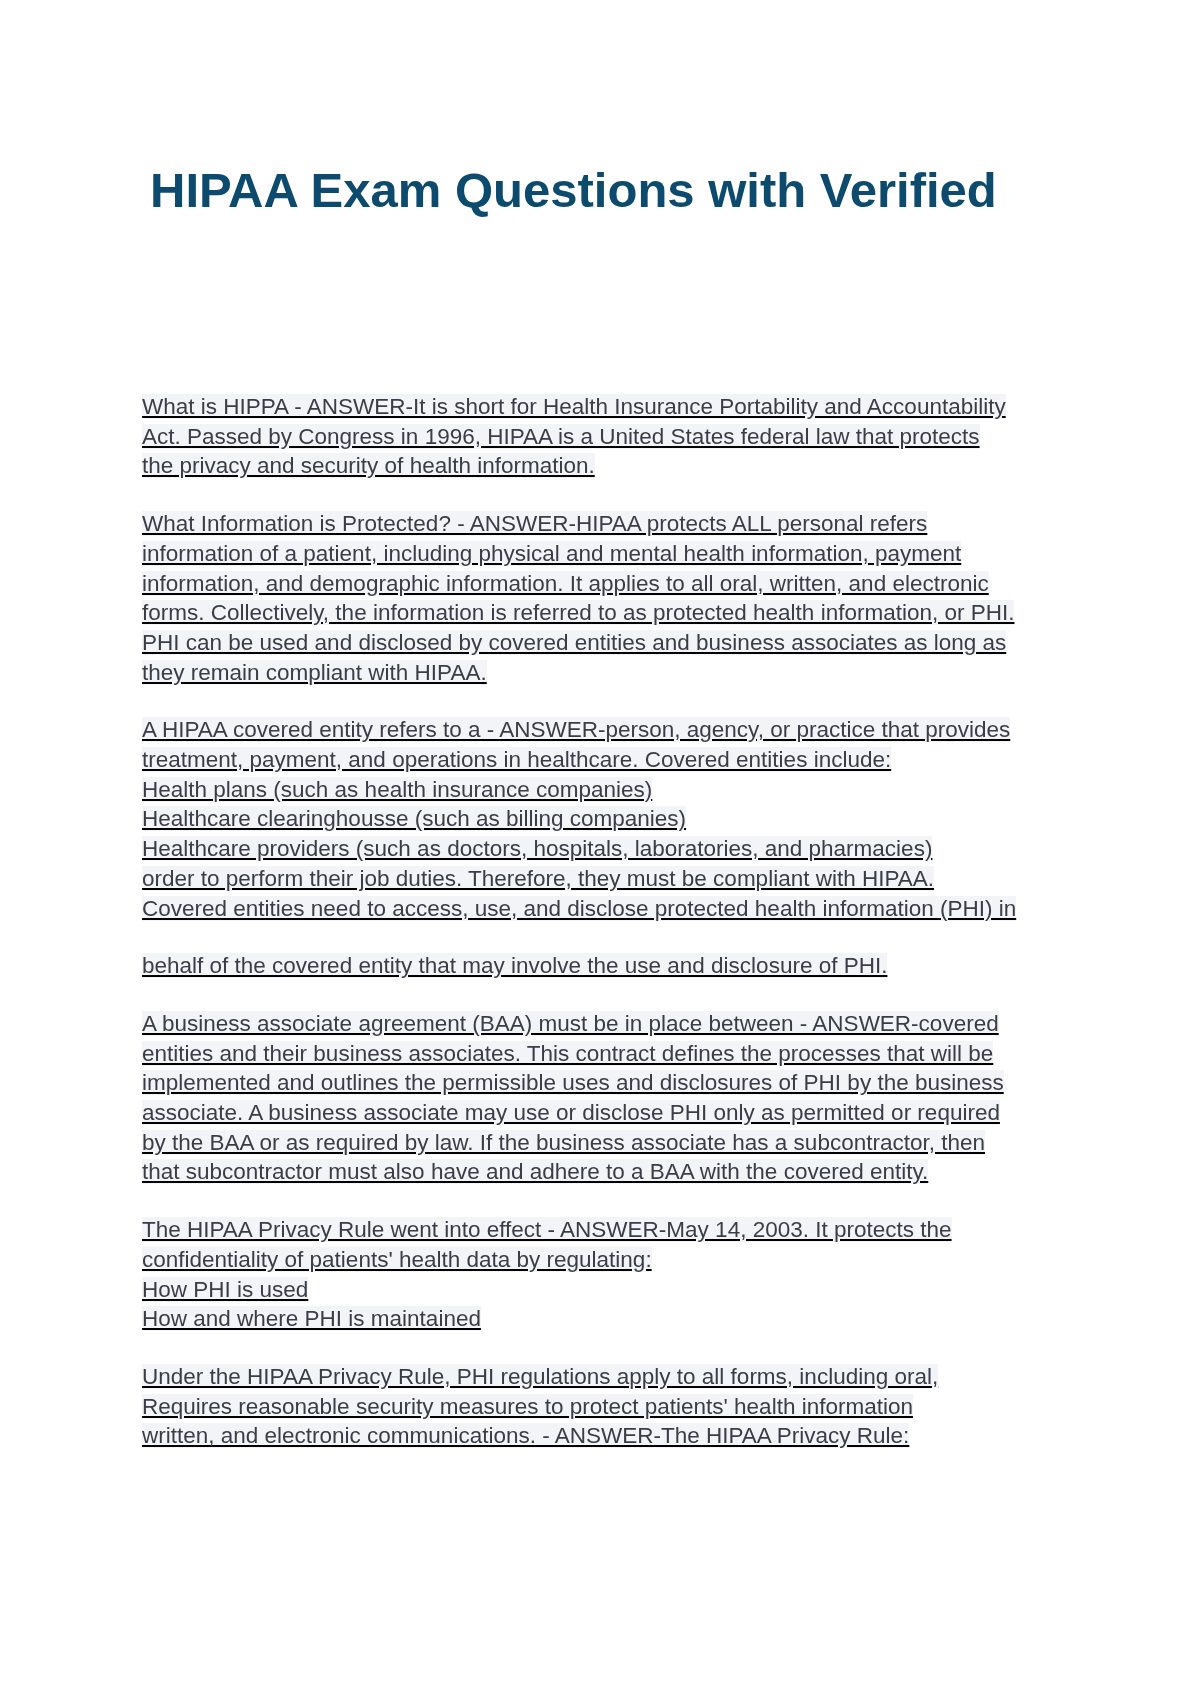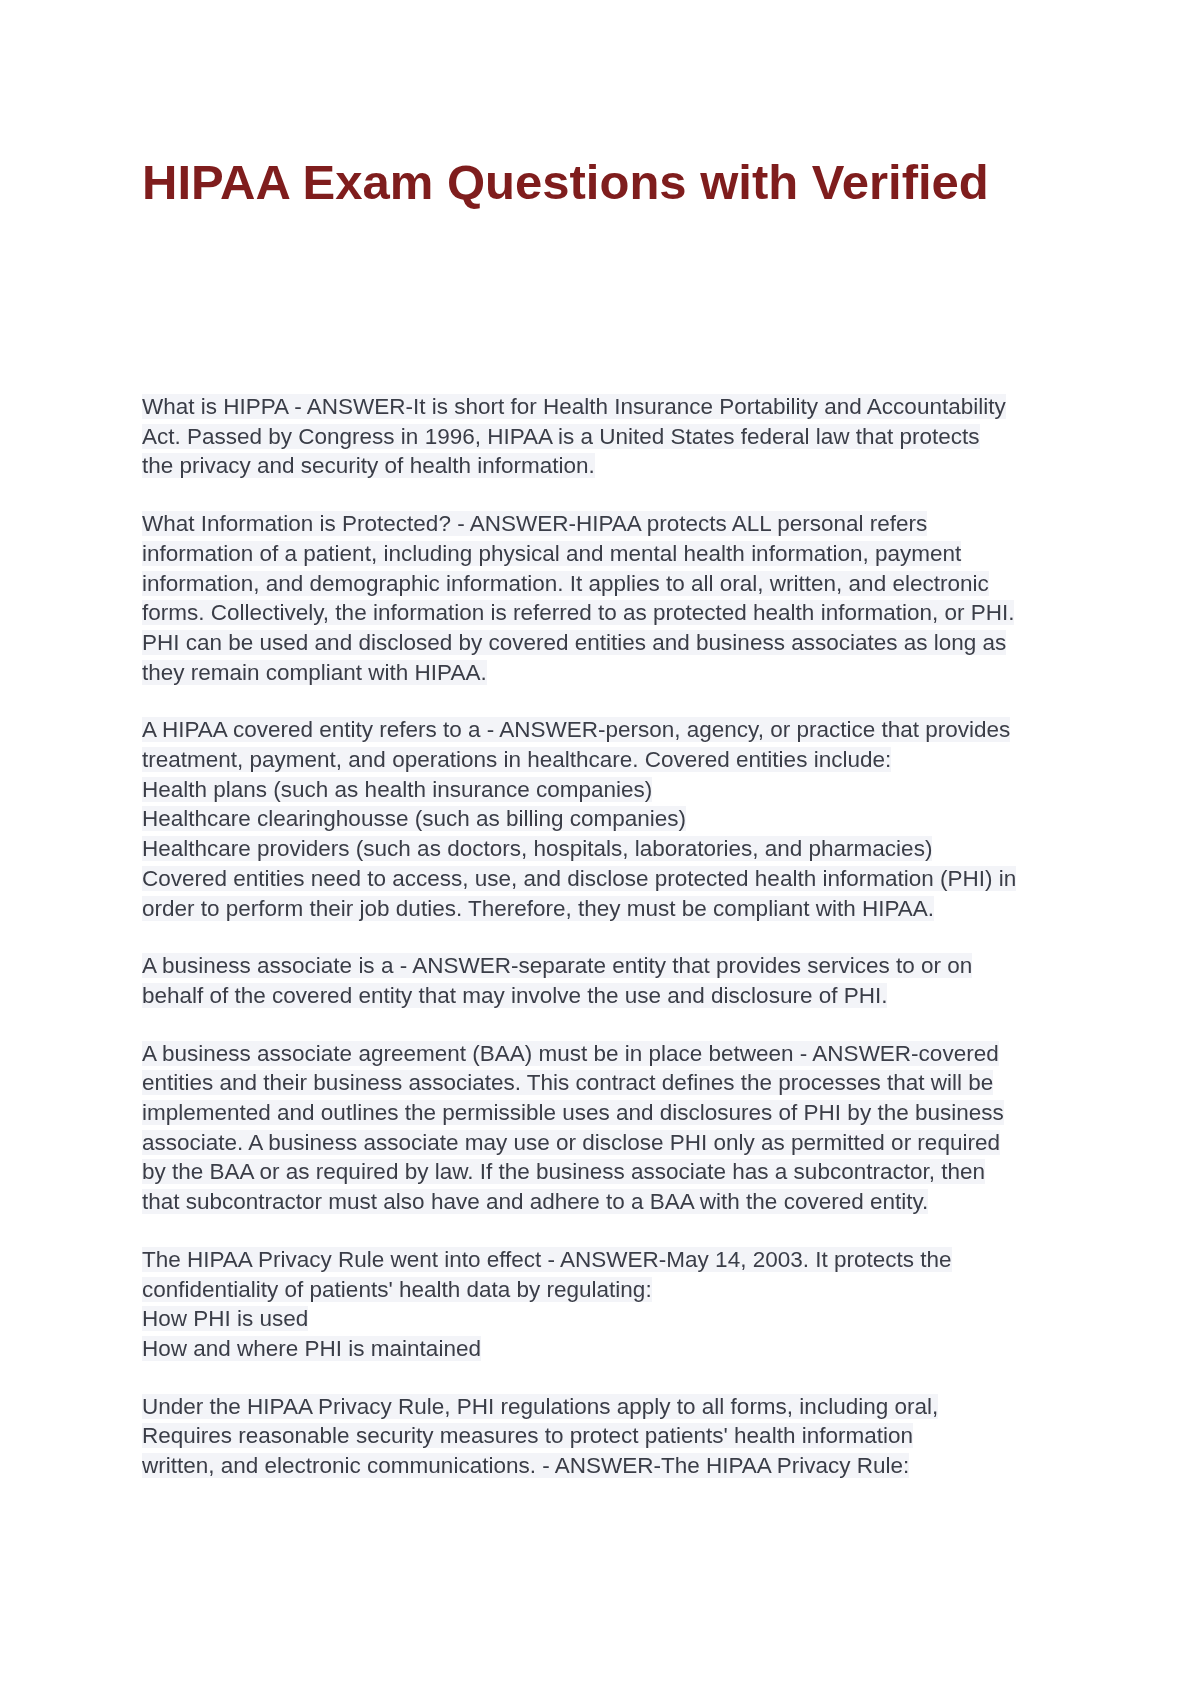--- a/index.html
+++ b/index.html
@@ -17,33 +17,34 @@
       position: absolute;
       left: 142px;
       top: 0;
       width: 940px;
     }
     .doc-title {
       position: absolute;
       top: 152px;
       left: 0;
       width: 940px;
-      margin: 0;
+      margin: 8px;
       font-family: "Liberation Sans", sans-serif;
       font-weight: bold;
       font-size: 49px;
       line-height: 60px;
-      color: #7f1d1d;
+      color: #0c4a6e;
       letter-spacing: 0px;
     }
     .content {
       position: absolute;
       top: 392px;
       left: 0;
       width: 940px;
+      text-decoration: underline;
     }
     .qa {
       margin: 0 0 28px 0;
       font-family: "Liberation Sans", sans-serif;
       font-size: 22.5px;
       line-height: 29.7px;
       color: #3a3d47;
     }
     .qa .line {
       display: block;
@@ -77,26 +78,25 @@
       <span class="line"><span class="hl">PHI can be used and disclosed by covered entities and business associates as long as</span></span>
       <span class="line"><span class="hl">they remain compliant with HIPAA.</span></span>
     </p>
 
     <p class="qa">
       <span class="line"><span class="hl">A HIPAA covered entity refers to a - ANSWER-person, agency, or practice that provides</span></span>
       <span class="line"><span class="hl">treatment, payment, and operations in healthcare. Covered entities include:</span></span>
       <span class="line"><span class="hl">Health plans (such as health insurance companies)</span></span>
       <span class="line"><span class="hl">Healthcare clearinghousse (such as billing companies)</span></span>
       <span class="line"><span class="hl">Healthcare providers (such as doctors, hospitals, laboratories, and pharmacies)</span></span>
+      <span class="line"><span class="hl">order to perform their job duties. Therefore, they must be compliant with HIPAA.</span></span>
       <span class="line"><span class="hl">Covered entities need to access, use, and disclose protected health information (PHI) in</span></span>
-      <span class="line"><span class="hl">order to perform their job duties. Therefore, they must be compliant with HIPAA.</span></span>
     </p>
 
     <p class="qa">
-      <span class="line"><span class="hl">A business associate is a - ANSWER-separate entity that provides services to or on</span></span>
       <span class="line"><span class="hl">behalf of the covered entity that may involve the use and disclosure of PHI.</span></span>
     </p>
 
     <p class="qa">
       <span class="line"><span class="hl">A business associate agreement (BAA) must be in place between - ANSWER-covered</span></span>
       <span class="line"><span class="hl">entities and their business associates. This contract defines the processes that will be</span></span>
       <span class="line"><span class="hl">implemented and outlines the permissible uses and disclosures of PHI by the business</span></span>
       <span class="line"><span class="hl">associate. A business associate may use or disclose PHI only as permitted or required</span></span>
       <span class="line"><span class="hl">by the BAA or as required by law. If the business associate has a subcontractor, then</span></span>
       <span class="line"><span class="hl">that subcontractor must also have and adhere to a BAA with the covered entity.</span></span>

